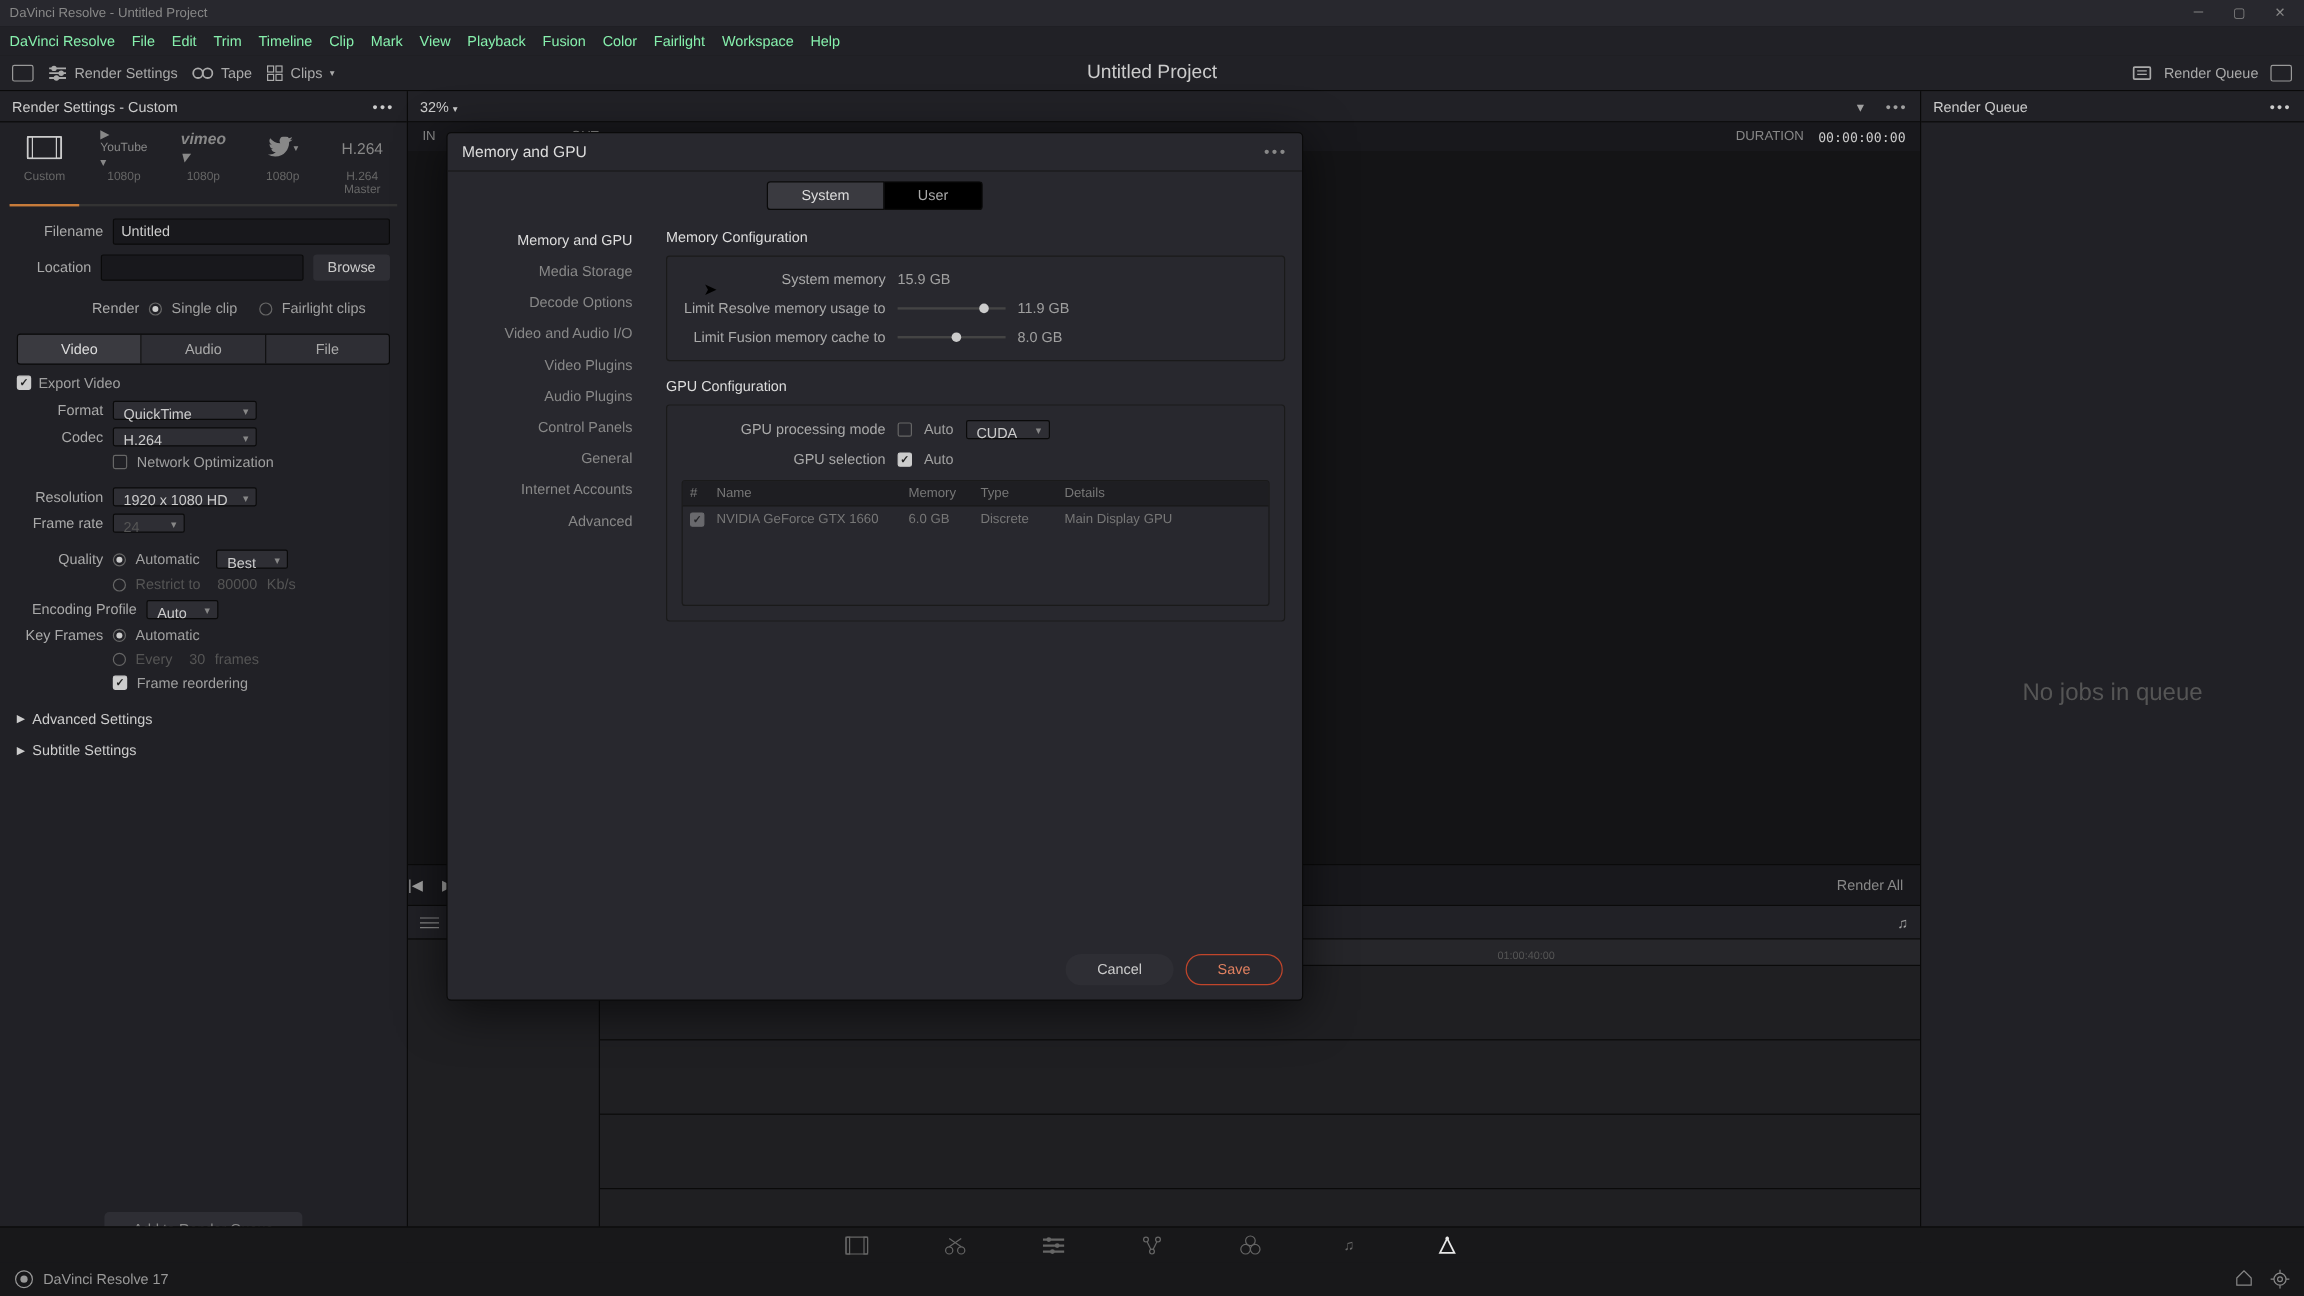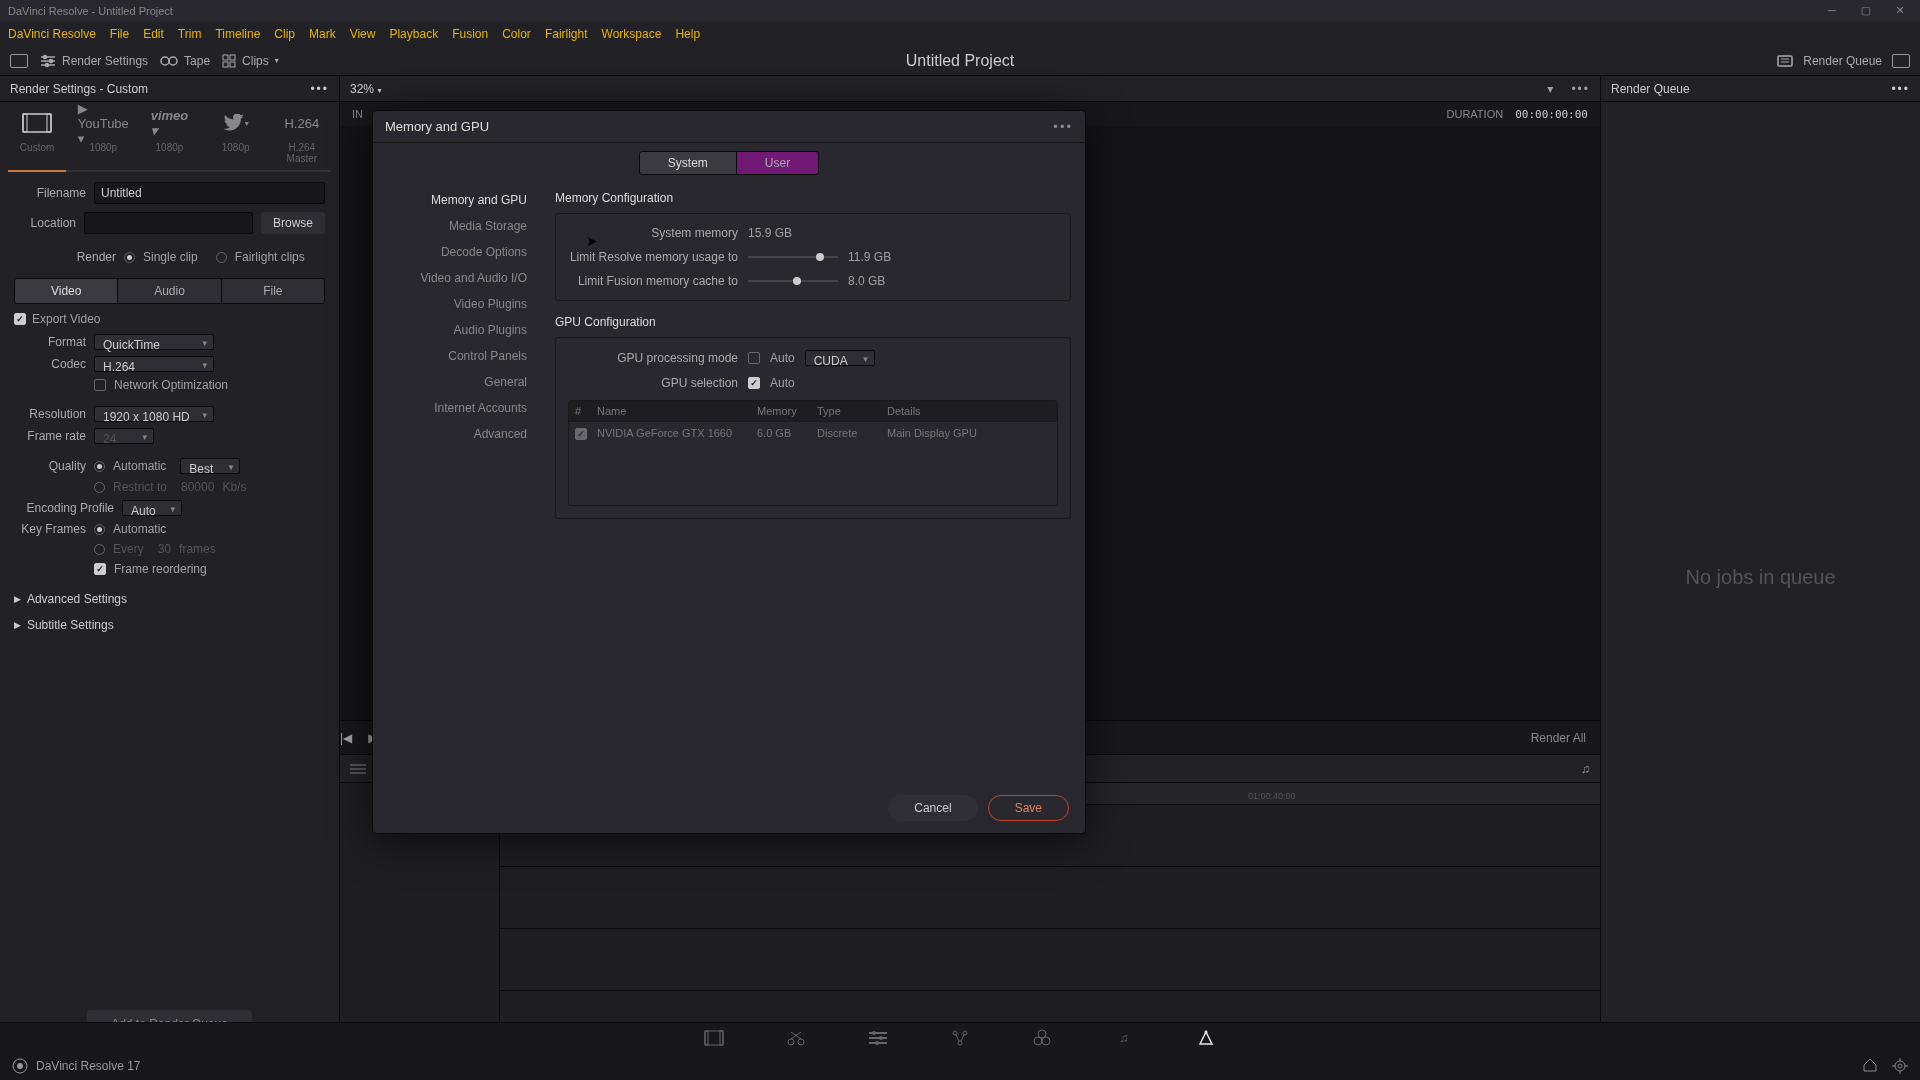--- a/index.html
+++ b/index.html
@@ -4,21 +4,21 @@
 <style>
 * { margin: 0; padding: 0; box-sizing: border-box; font-family: -apple-system, BlinkMacSystemFont, "Segoe UI", Arial, sans-serif; }
 body { background: #1a1a1a; color: #a0a0a0; font-size: 12px; overflow: hidden; width: 1920px; height: 1080px; position: relative; transform-origin: top left; }
 
 
 .titlebar { background: #28282e; height: 22px; display: flex; align-items: center; padding: 0 8px; color: #888; font-size: 11px; }
 .titlebar-controls { position: absolute; right: 4px; top: 0; display: flex; gap: 2px; }
 .titlebar-btn { width: 32px; height: 20px; display: flex; align-items: center; justify-content: center; color: #888; }
 
 
-.menubar { background: #212126; height: 24px; display: flex; align-items: center; padding: 0 8px; gap: 14px; font-size: 12px; color: #eab308; }
+.menubar { background: #212126; height: 24px; display: flex; align-items: center; padding: 0 8px; gap: 14px; font-size: 12px; color: #86efac; }
 .menu-item { cursor: pointer; }
 
 
 .toolbar { background: #212126; height: 30px; display: flex; align-items: center; padding: 0 10px; border-bottom: 1px solid #0a0a0a; }
 .toolbar-left { display: flex; align-items: center; gap: 12px; }
 .toolbar-btn { display: flex; align-items: center; gap: 6px; color: #aaa; font-size: 12px; }
 .toolbar-center { position: absolute; left: 50%; transform: translateX(-50%); color: #ccc; font-size: 16px; font-weight: 500; }
 .toolbar-right { margin-left: auto; display: flex; align-items: center; gap: 10px; color: #aaa; }
 .icon-box { width: 18px; height: 14px; border: 1.5px solid #999; border-radius: 2px; }
 
@@ -89,21 +89,21 @@
 
 
 .right-panel { width: 320px; background: #212126; border-left: 1px solid #0a0a0a; display: flex; flex-direction: column; }
 .queue-empty { flex: 1; display: flex; align-items: center; justify-content: center; color: #555; font-size: 20px; }
 
 
 .modal { position: absolute; left: 372px; top: 110px; width: 714px; background: #28282e; border: 1px solid #0a0a0a; border-radius: 4px; box-shadow: 0 8px 40px rgba(0,0,0,.6); }
 .modal-title { padding: 8px 12px; color: #ddd; font-size: 13px; display: flex; align-items: center; border-bottom: 1px solid #1a1a1a; }
 .modal-title .dots { margin-left: auto; letter-spacing: 2px; color: #888; }
 .modal-tabs { display: flex; justify-content: center; padding: 8px 0; }
-.modal-tab { padding: 4px 28px; background: #701a75; color: #aaa; font-size: 12px; border: 1px solid #0a0a0a; }
+.modal-tab { padding: 4px 28px; background: #000000; color: #aaa; font-size: 12px; border: 1px solid #0a0a0a; }
 .modal-tab:first-child { border-radius: 3px 0 0 3px; }
 .modal-tab:last-child { border-radius: 0 3px 3px 0; border-left: none; }
 .modal-tab.active { background: #3a3a40; color: #ddd; }
 .modal-body { display: flex; min-height: 420px; }
 .modal-nav { width: 168px; padding: 4px 0; }
 .modal-nav-item { padding: 6px 14px; text-align: right; color: #888; font-size: 12px; }
 .modal-nav-item.active { color: #ddd; }
 .modal-content { flex: 1; padding: 4px 14px 14px; }
 .section-title { color: #ddd; font-size: 12px; margin: 4px 0 8px; }
 .section-box { border: 1px solid #1a1a1a; border-radius: 3px; padding: 12px; margin-bottom: 14px; }
@@ -239,21 +239,21 @@
       <div class="preset active">
         <div class="preset-icon">
             <svg width="30" height="20" viewBox="0 0 30 20">
               <rect x="1" y="1" width="28" height="18" fill="none" stroke="#ccc" stroke-width="1.5" rx="1"></rect>
               <rect x="1" y="1" width="4" height="18" fill="none" stroke="#ccc"></rect>
               <rect x="25" y="1" width="4" height="18" fill="none" stroke="#ccc"></rect>
             </svg>
           </div>
       </div>
       <div class="preset">
-          <div class="preset-icon" style="font-size:13px;color:#888">▶ YouTube ▾</div>
+          <div class="preset-icon" style="font-size:10px;color:#888">▶ YouTube ▾</div>
         </div>
       <div class="preset">
           <div class="preset-icon" style="font-style:italic;font-weight:bold;color:#888;font-size:13px">vimeo ▾</div>
         </div>
       <div class="preset">
           <div class="preset-icon">
             <svg width="22" height="18" viewBox="0 0 24 20">
               <path d="M23 2.5a9 9 0 01-2.6.7A4.5 4.5 0 0022.4.3a9 9 0 01-2.9 1.1A4.5 4.5 0 0011.5 6a12.8 12.8 0 01-9.3-4.7 4.5 4.5 0 001.4 6 4.5 4.5 0 01-2-.6v.1a4.5 4.5 0 003.6 4.4 4.5 4.5 0 01-2 .1 4.5 4.5 0 004.2 3.1A9 9 0 010 16.3a12.7 12.7 0 006.9 2c8.3 0 12.8-6.9 12.8-12.8v-.6A9.2 9.2 0 0023 2.5z" fill="#888"></path>
             </svg> 
             <span style="font-size:8px">▾</span>

